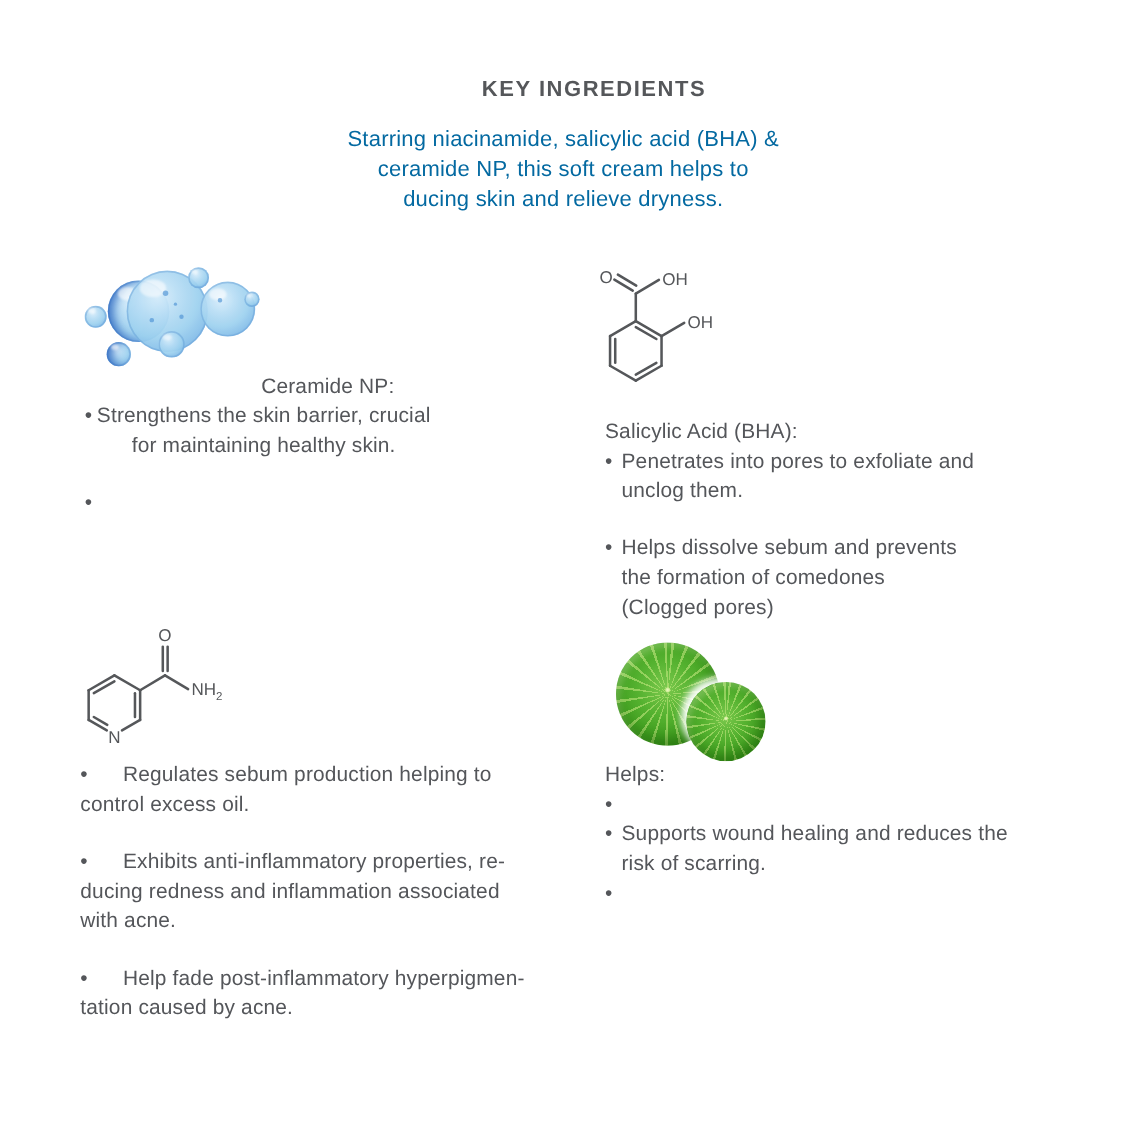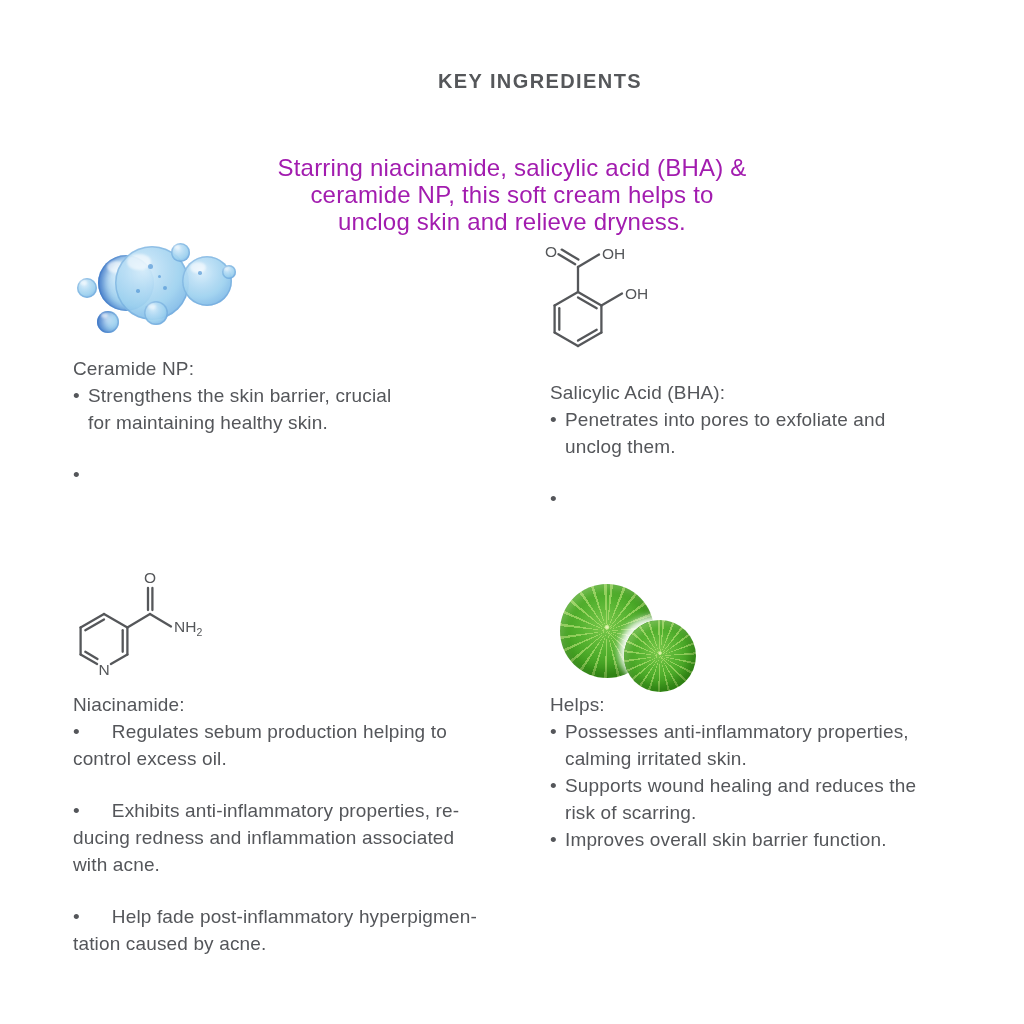--- a/index.html
+++ b/index.html
@@ -8,33 +8,33 @@
     font-family:"Liberation Sans", sans-serif;color:#54565a;
   }
   .abs{position:absolute;}
   
   .title{
     position:absolute;top:68px;left:0;width:1024px;text-align:center;
     font-size:20px;font-weight:700;letter-spacing:1.4px;line-height:27px;color:#55575a;padding-left:28px;
   }
   .subtitle{
     position:absolute;top:114px;left:0;width:1024px;text-align:center;
-    font-size:24px;line-height:27px;letter-spacing:0.2px;color:#a21caf;margin-top:40px;
+    font-size:20px;line-height:27px;letter-spacing:0.2px;color:#0369a1;
   }
   
   .tb{position:absolute;font-size:19px;line-height:27px;letter-spacing:0.15px;}
   .heading{font-weight:400;}
   .bullet{display:flex;}
   .bullet .marker{flex:none;width:15px;}
   .bullet .btext{white-space:pre-line;}
   .gap{margin-top:25px;}
   .bullet.noindent{display:block;}
   .bullet.noindent .marker{display:inline;width:auto;margin-right:5px;}
   .bullet.noindent .btext{display:inline;margin-left:27px;}
-  .text-ceramide{left:73px;top:355px;width:450px;}
+  .text-ceramide{left:73px;top:338px;width:450px;text-align:center;}
   .text-salicylic{left:550px;top:355px;width:440px;margin-top:24px;}
   .text-niacinamide{left:73px;top:691px;width:460px;}
   .text-cica{left:550px;top:691px;width:445px;}
   
   .img-ceramide{left:68px;top:231px;width:175px;height:115px;}
   .bubble{
     position:absolute;border-radius:50%;opacity:0.93;
     background:radial-gradient(circle at 38% 32%, #d9eefb 0%, #b7ddf5 28%, #9dd1ef 55%, #7cb7e7 80%, #4e92d5 94%, #3b7fc9 100%);
     box-shadow:inset 0 0 0 1.5px rgba(90,150,210,0.45);
   }
@@ -67,21 +67,21 @@
 </style>
 </head>
 <body>
 
 <div>
 
   <div class="title">KEY INGREDIENTS</div>
   <div class="subtitle">
     <div>Starring niacinamide, salicylic acid (BHA) &amp;</div>
     <div>ceramide NP, this soft cream helps to</div>
-    <div>unclog skin and relieve dryness.</div>
+    <div>ducing skin and relieve dryness.</div>
   </div>
 
   <div class="abs img-ceramide">
     <div class="bubble" style="left:9px;top:47px;width:20px;height:20px;"></div>
     <div class="bubble dark-rim" style="left:30px;top:24px;width:56px;height:56px;"></div>
     <div class="bubble" style="left:47px;top:15px;width:74px;height:74px;"></div>
     <div class="bubble" style="left:103px;top:12px;width:19px;height:19px;"></div>
     <div class="bubble" style="left:114px;top:25px;width:50px;height:50px;"></div>
     <div class="bubble" style="left:154px;top:34px;width:14px;height:14px;"></div>
     <div class="bubble" style="left:76px;top:70px;width:24px;height:24px;"></div>
@@ -133,20 +133,23 @@
 
   <div class="tb text-salicylic">
     <div class="heading">Salicylic Acid (BHA):</div>
     <div class="bullet">
       <span class="marker">•</span>
       <span class="btext">Penetrates into pores to exfoliate and
 unclog them.</span>
     </div>
     <div class="bullet gap">
       <span class="marker">•</span>
+      <span class="btext">Helps dissolve sebum and prevents
+the formation of comedones
+(Clogged pores)</span>
     </div>
   </div>
 
   <svg class="mol img-niacinamide" width="160" height="130" viewBox="0 0 160 130">
     <g>
       <line x1="44" y1="54" x2="67.4" y2="67.5"></line>
       <line x1="67.4" y1="67.5" x2="67.4" y2="94.5"></line>
       <line x1="67.4" y1="94.5" x2="50.9" y2="104"></line>
       <line x1="20.6" y1="94.5" x2="37.1" y2="104"></line>
       <line x1="20.6" y1="94.5" x2="20.6" y2="67.5"></line>
@@ -165,47 +168,43 @@
     <text x="114" y="72"><tspan>NH</tspan><tspan dy="4" font-size="10.5">2</tspan></text>
     <text x="44" y="115" text-anchor="middle">N</text>
   </svg>
 
   <div class="abs img-cica">
     <div class="leaf" style="left:14px;top:2px;width:94px;height:94px;"></div>
     <div class="leaf leaf-right" style="left:78px;top:38px;width:72px;height:72px;"></div>
   </div>
 
   <div class="tb text-niacinamide">
-    <div class="heading">Niacinamide:</div>
     <div class="bullet noindent">
       <span class="marker">•</span><span class="btext">Regulates sebum production helping to
 control excess oil.</span>
     </div>
     <div class="bullet noindent gap">
       <span class="marker">•</span><span class="btext">Exhibits anti-inflammatory properties, re-
 ducing redness and inflammation associated
 with acne.</span>
     </div>
     <div class="bullet noindent gap">
       <span class="marker">•</span><span class="btext">Help fade post-inflammatory hyperpigmen-
 tation caused by acne.</span>
     </div>
   </div>
 
   <div class="tb text-cica">
     <div class="heading">Helps:</div>
     <div class="bullet">
       <span class="marker">•</span>
-      <span class="btext">Possesses anti-inflammatory properties,
-calming irritated skin.</span>
     </div>
     <div class="bullet">
       <span class="marker">•</span>
       <span class="btext">Supports wound healing and reduces the
 risk of scarring.</span>
     </div>
     <div class="bullet">
       <span class="marker">•</span>
-      <span class="btext">Improves overall skin barrier function.</span>
     </div>
   </div>
 
 </div>
 
 </body></html>

